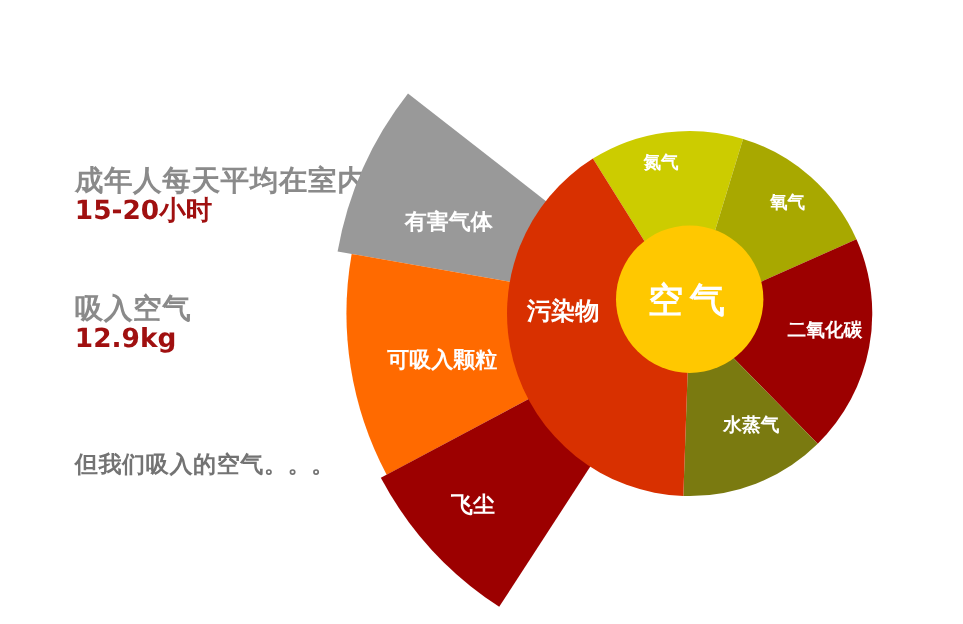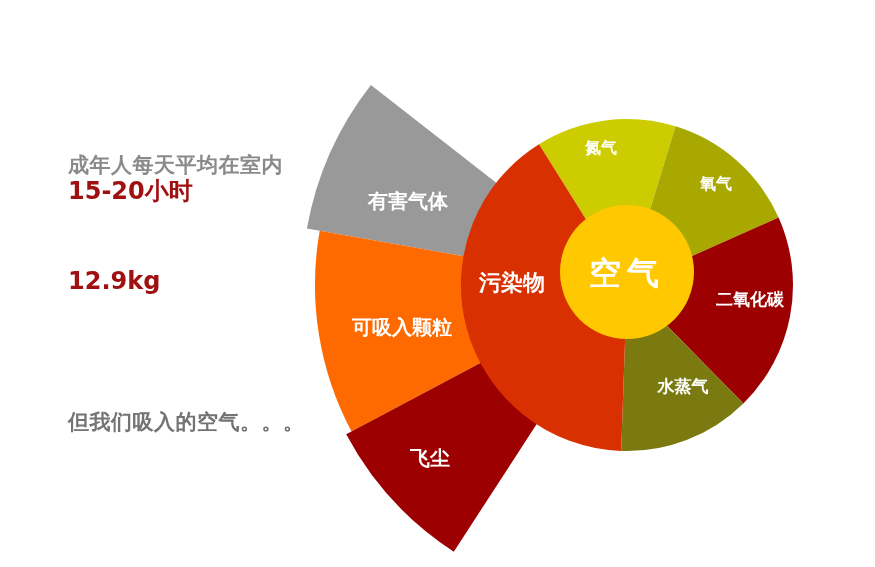--- a/index.html
+++ b/index.html
@@ -1,33 +1,34 @@
 <!DOCTYPE html>
 <html><head>
 <meta charset="utf-8">
 <style>
   html, body { margin: 0; padding: 0; background: #ffffff; }
   body { width: 875px; height: 567px; position: relative; overflow: hidden;
          font-family: "DejaVu Sans", "Liberation Sans", sans-serif; }
   .info-block { position: absolute; left: 68px; }
-  .info-label { color: #8a8a8a; font-size: 21px; font-weight: bold; line-height: 26px; letter-spacing: 0.5px; }
+  .info-label { color: #8a8a8a; font-size: 26px; font-weight: bold; line-height: 26px; letter-spacing: 0.5px; }
   .info-value { color: #a01010; font-size: 24px; font-weight: bold; line-height: 26px; }
   .teaser { position: absolute; left: 68px; top: 408px; color: #737373; font-size: 21px; font-weight: bold; letter-spacing: 0.5px; }
   svg#diagram { position: absolute; left: 0; top: 0; }
   .slice-label { fill: #ffffff; font-weight: bold; font-family: "DejaVu Sans", "Liberation Sans", sans-serif; }
 </style>
 </head>
 <body>
 
 <div class="info-block" style="top:152px;">
   <div class="info-label">成年人每天平均在室内</div>
   <div class="info-value">15-20小时</div>
 </div>
 
 <div class="info-block" style="top:268px;">
+  <div class="info-label">吸入空气</div>
   <div class="info-value">12.9kg</div>
 </div>
 
 <div class="teaser">但我们吸入的空气。。。</div>
 
 <svg id="diagram" width="875" height="567" viewBox="0 0 875 567">
 
   <g>
     <path id="w-harmful" d="M627,285 L306.9,228.6 A325,325 0 0 1 370.9,84.9 Z" fill="#999999"></path>
     <path id="w-partic" d="M627,285 L351.5,431.5 A312,312 0 0 1 319.7,230.8 Z" fill="#ff6a00"></path>

